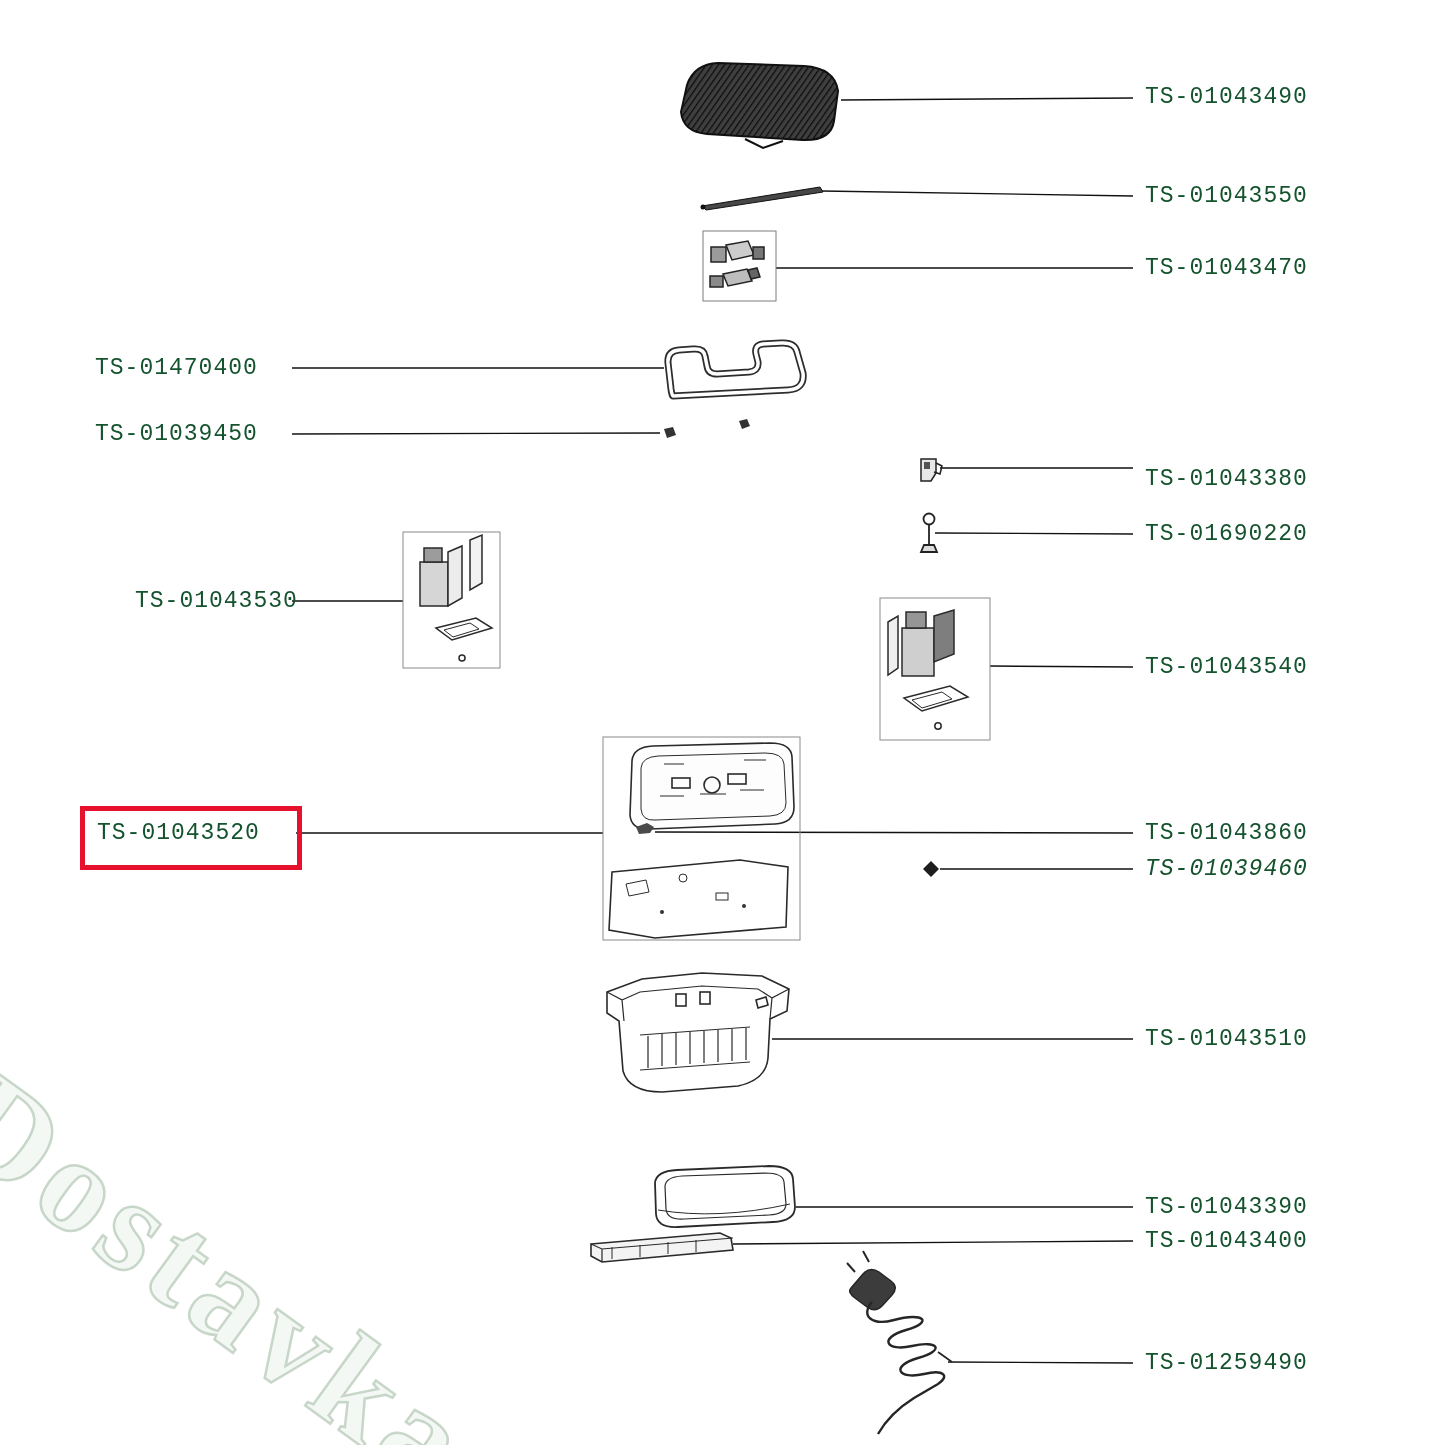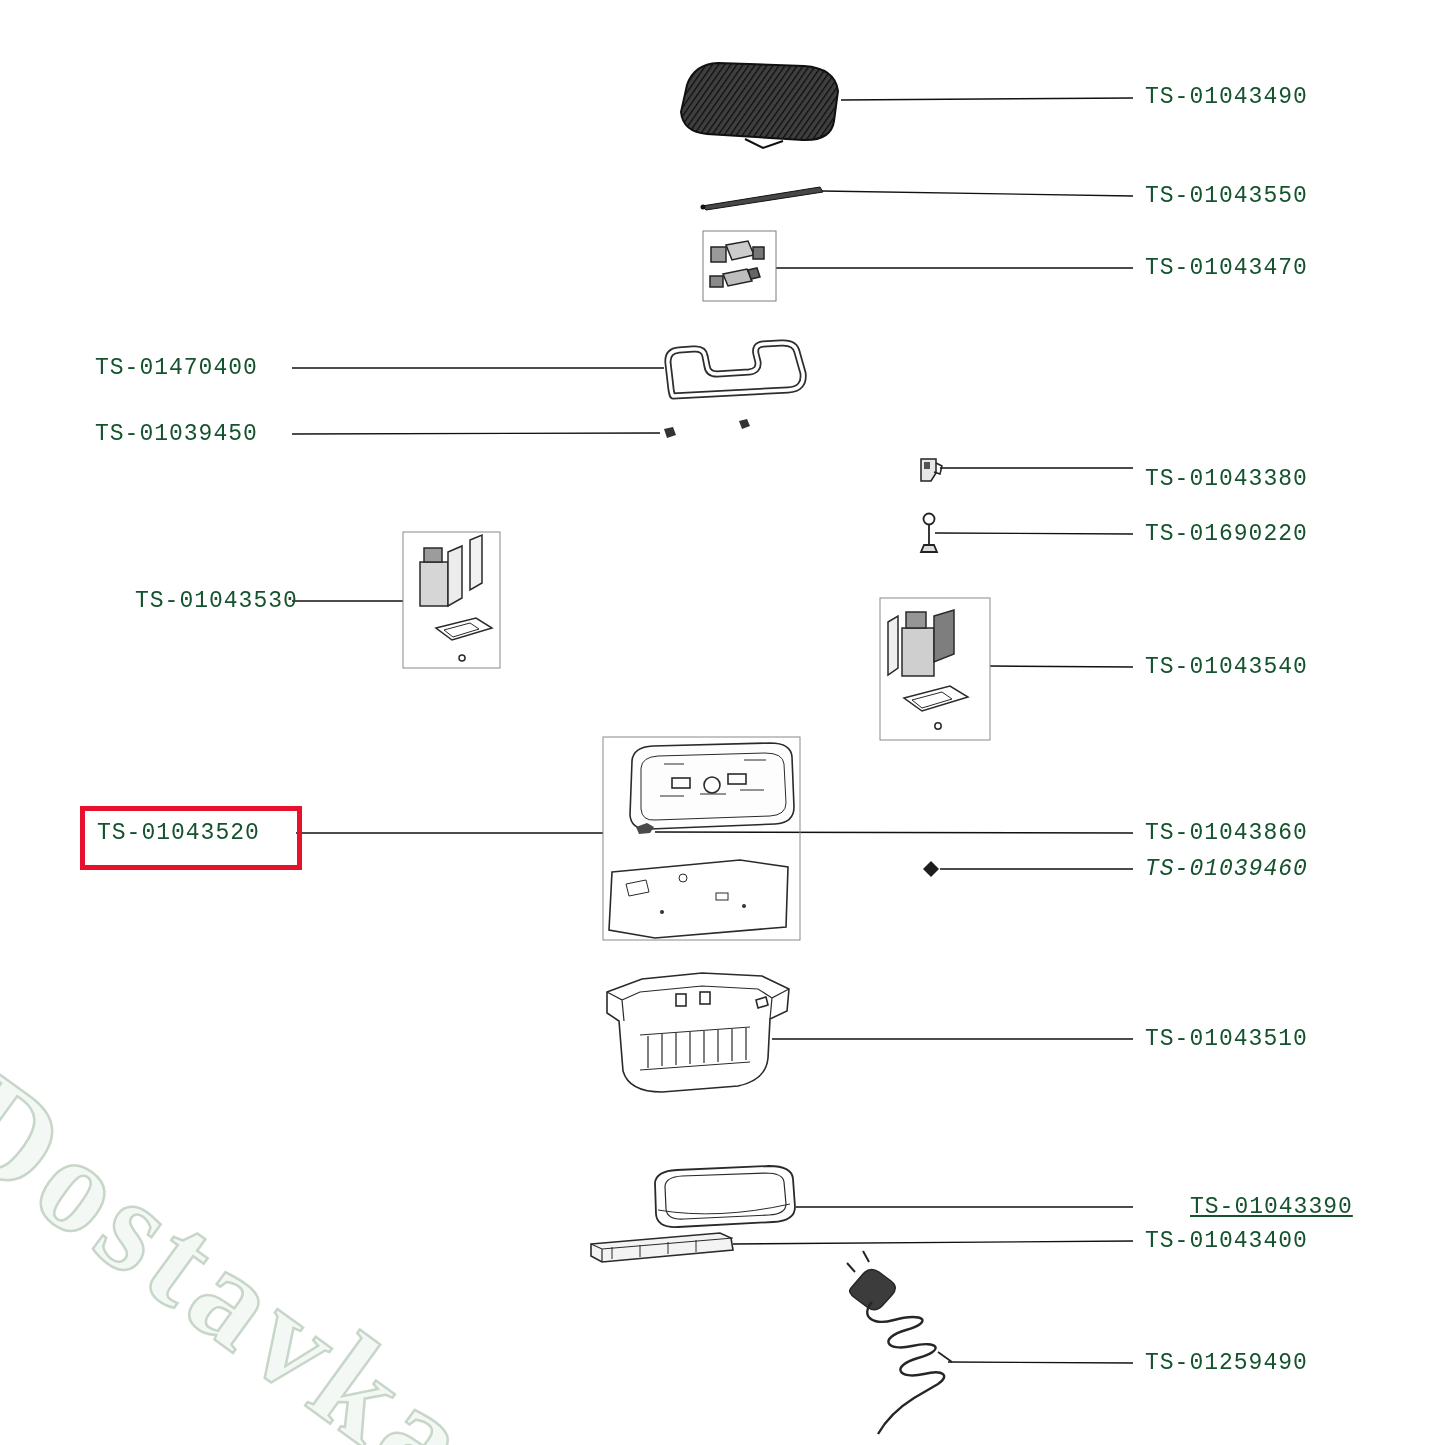--- a/index.html
+++ b/index.html
@@ -174,17 +174,17 @@
   <div class="part-label" style="left:95px;top:354px;">TS-01470400</div>
   <div class="part-label" style="left:95px;top:420px;">TS-01039450</div>
   <div class="part-label" style="left:1145px;top:454px;margin-top:11px;">TS-01043380</div>
   <div class="part-label" style="left:1145px;top:520px;">TS-01690220</div>
   <div class="part-label" style="left:95px;top:587px;margin-left:40px;">TS-01043530</div>
   <div class="part-label" style="left:1145px;top:653px;">TS-01043540</div>
   <div class="part-label" style="left:97px;top:819px;">TS-01043520</div>
   <div class="part-label" style="left:1145px;top:819px;">TS-01043860</div>
   <div class="part-label" style="left:1145px;top:855px;font-style:italic;">TS-01039460</div>
   <div class="part-label" style="left:1145px;top:1025px;">TS-01043510</div>
-  <div class="part-label" style="left:1190px;top:1193px;text-decoration:underline;">TS-01043390</div>
+  <div class="part-label" style="left:1145px;top:1193px;">TS-01043390</div>
   <div class="part-label" style="left:1145px;top:1227px;">TS-01043400</div>
   <div class="part-label" style="left:1145px;top:1349px;">TS-01259490</div>
 
 </div>
 
 </body></html>

